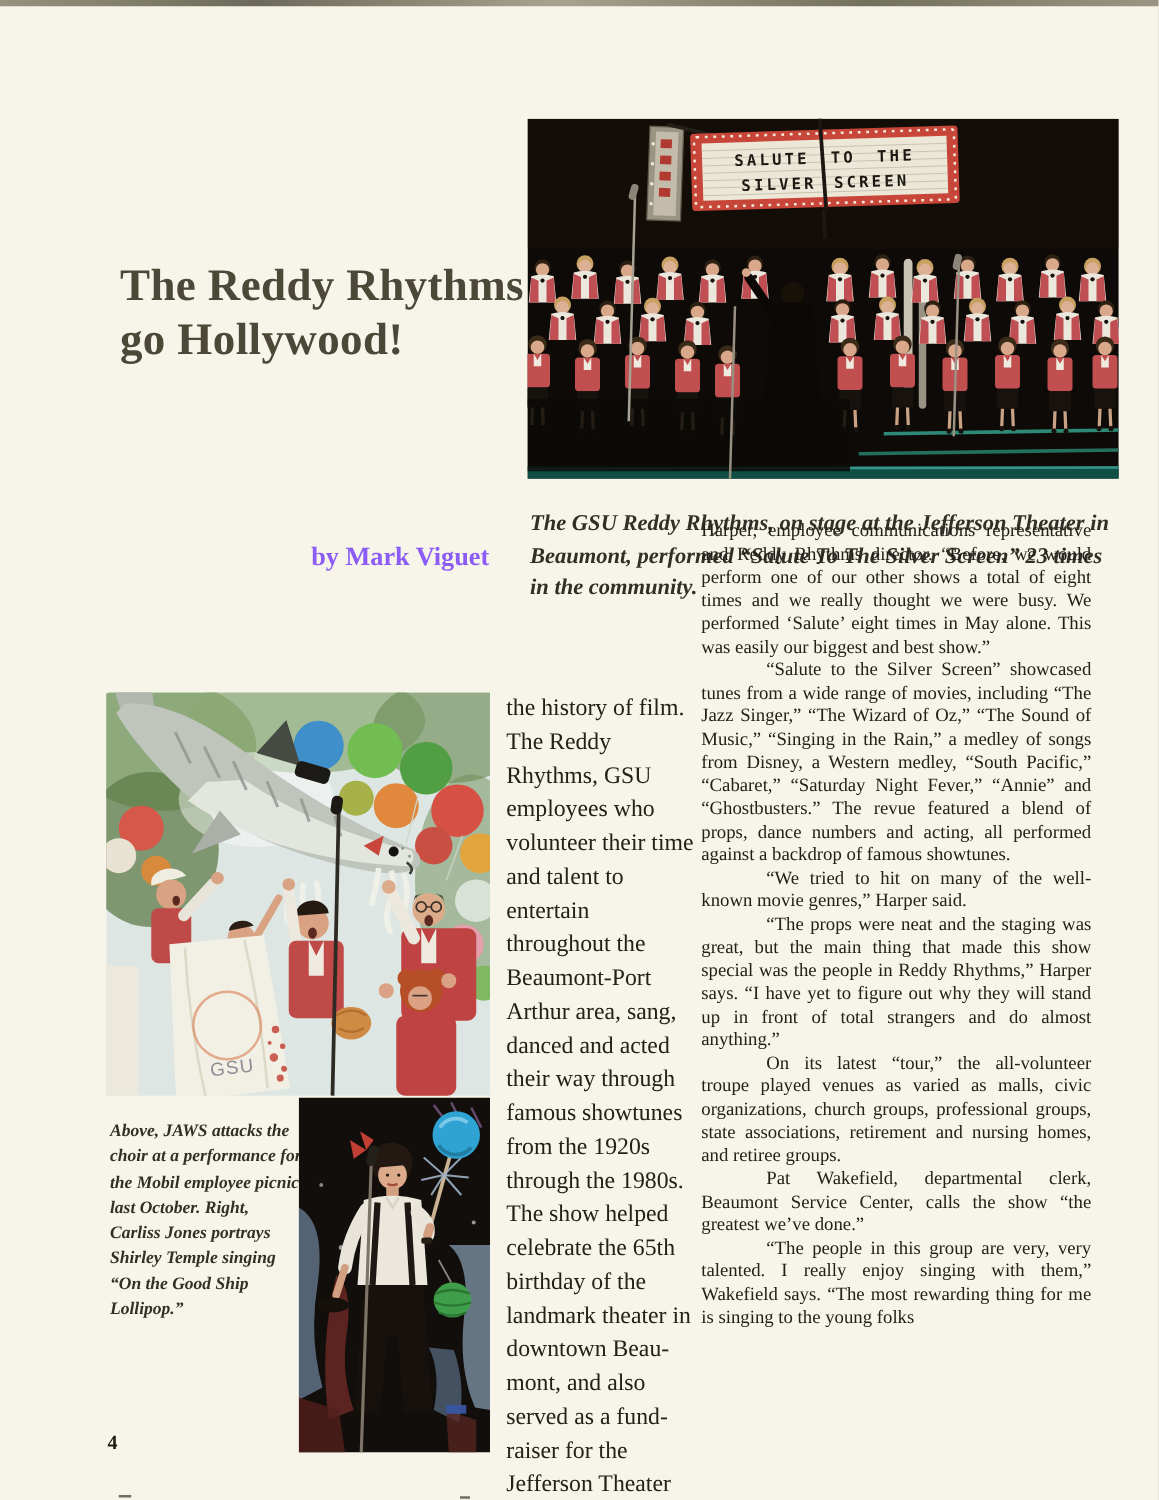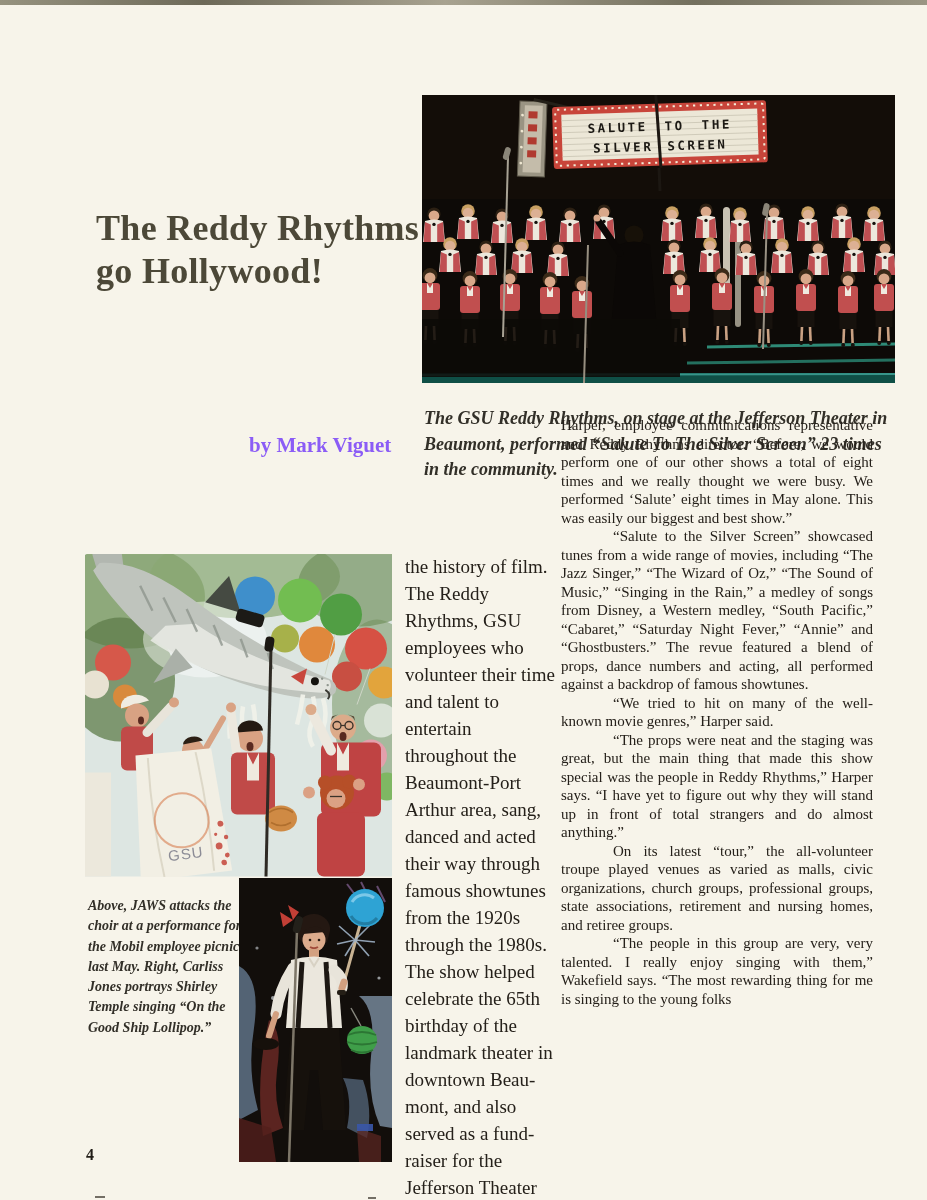--- a/index.html
+++ b/index.html
@@ -354,21 +354,21 @@
         </g>
       </g>
 
       <g>
         <line x1="186" y1="92" x2="181" y2="322" stroke="#2e2a24" stroke-width="3"></line>
         <rect x="180" y="82" width="9" height="15" rx="4" fill="#1c1914" transform="rotate(8 184 89)"></rect>
       </g>
     </svg>
   </div>
 
-  <p class="caption jaws-caption">Above, JAWS attacks the choir at a performance for the Mobil employee picnic last May.  Right, Carliss Jones portrays Shirley Temple singing “On the Good Ship Lollipop.”</p>
+  <p class="caption jaws-caption">Above, JAWS attacks the choir at a performance for the Mobil employee picnic last October.  Right, Carliss Jones portrays Shirley Temple singing “On the Good Ship Lollipop.”</p>
 
   <div class="photo" style="left:239px; top:878px; width:153px; height:284px;">
     <svg viewBox="0 0 153 284">
       <rect width="153" height="284" fill="#120e0b"></rect>
       <g>
         <path d="M0,88 Q22,100 15,150 Q8,192 19,232 L0,242 Z" fill="#5f7287" opacity=".85"></path>
         <path d="M30,142 q14,10 8,50 q-4,30 6,58 l-20,8 q-8,-58 6,-116 Z" fill="#6e2a26" opacity=".8"></path>
         <path d="M120,118 q18,14 12,60 q-4,40 9,70 L153,250 L153,118 Z" fill="#76879a" opacity=".85"></path>
         <path d="M104,200 q10,20 4,50 l20,10 q6,-30 -4,-58 Z" fill="#5a6e84" opacity=".7"></path>
         <path d="M0,240 l32,10 5,34 L0,284 Z" fill="#531f1c" opacity=".8"></path>
@@ -433,20 +433,21 @@
       <rect x="118" y="246" width="16" height="7" fill="#3a57a8" opacity=".9"></rect>
     </svg>
   </div>
 
   <div class="col2">
     <p class="noindent">Harper, employee communications representative and Reddy Rhythms director.  “Before, we would perform one of our other shows a total of eight times and we really thought we were busy.  We performed ‘Salute’ eight times in May alone.  This was easily our biggest and best show.”</p>
     <p>“Salute to the Silver Screen” showcased tunes from a wide range of movies, including “The Jazz Singer,” “The Wizard of Oz,” “The Sound of Music,” “Singing in the Rain,” a medley of songs from Disney, a Western medley, “South Pacific,” “Cabaret,” “Saturday Night Fever,” “Annie” and “Ghostbusters.”  The revue featured a blend of props, dance numbers and acting, all performed against a backdrop of famous showtunes.</p>
     <p>“We tried to hit on many of the well-known movie genres,” Harper said.</p>
     <p>“The props were neat and the staging was great, but the main thing that made this show special was the people in Reddy Rhythms,” Harper says.  “I have yet to figure out why they will stand up in front of total strangers and do almost anything.”</p>
     <p>On its latest “tour,” the all-volunteer troupe played venues as varied as malls, civic organizations, church groups, professional groups, state associations, retirement and nursing homes, and retiree groups.</p>
+    <p>Pat Wakefield, departmental clerk, Beaumont Service Center, calls the show “the greatest  we’ve  done.”</p>
     <p>“The people in this group are very, very talented.  I really enjoy singing with them,” Wakefield says.  “The most rewarding thing for me is singing to the young folks</p>
   </div>
 
   <div class="pagenum">4</div>
 
   <div class="speck" style="left:95px; top:1196px; width:10px; height:2px;"></div>
   <div class="speck" style="left:368px; top:1197px; width:8px; height:2px;"></div>
 </div>
 
 </body></html>

